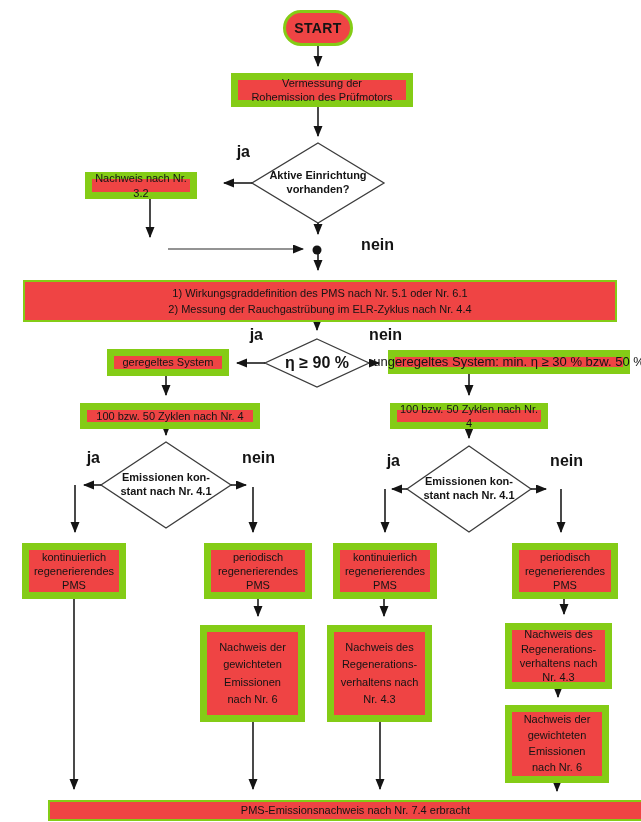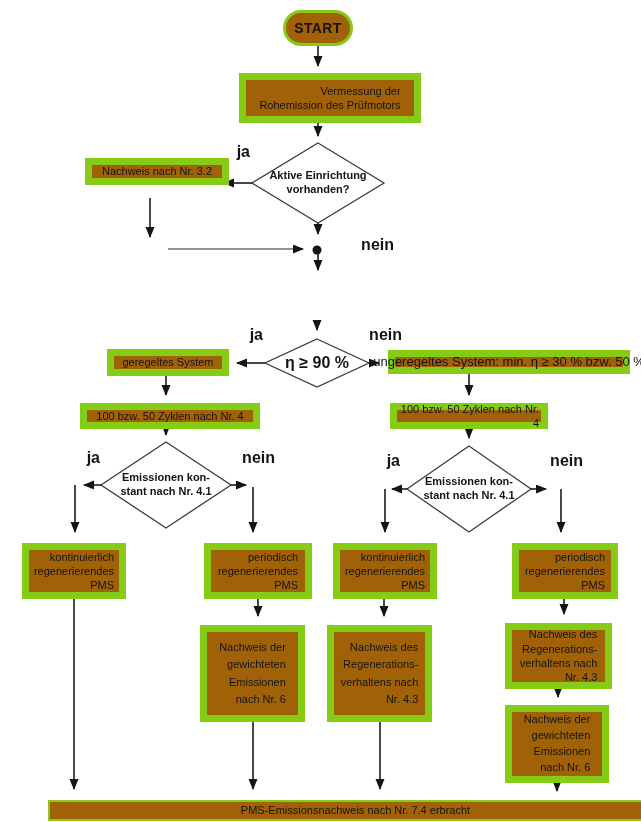--- a/index.html
+++ b/index.html
@@ -3,23 +3,23 @@
 <meta charset="utf-8">
 <style>
   html,body{margin:0;padding:0;background:#fff;}
   .canvas{
     position:relative;width:641px;height:822px;background:#ffffff;
     font-family:"Liberation Sans","DejaVu Sans",sans-serif;color:#141414;
     overflow:hidden;
   }
   .canvas svg{position:absolute;left:0;top:0;}
   .node{
-    position:absolute;box-sizing:border-box;background:#a16207;
+    position:absolute;box-sizing:border-box;background:#ef4444;
     border:7px solid #84cc16;display:flex;align-items:center;justify-content:center;
-    text-align:right;font-size:11px;line-height:1.3;white-space:pre-line;
+    text-align:center;font-size:11px;line-height:1.3;white-space:pre-line;
     padding:1px 2px;
   }
   .node.thick{border-width:2px;}
   .pill{
     border-width:3px;border-radius:18px;font-size:14px;font-weight:bold;
     letter-spacing:.4px;
   }
   .dlabel{
     position:absolute;display:flex;align-items:center;justify-content:center;
     text-align:center;font-size:11px;line-height:1.25;white-space:pre-line;
@@ -82,25 +82,27 @@
       <line x1="380" y1="722" x2="380" y2="789" marker-end="url(#ah)"></line>
       <line x1="564" y1="599" x2="564" y2="614" marker-end="url(#ah)"></line>
       <line x1="558" y1="688" x2="558" y2="697" marker-end="url(#ah)"></line>
       <line x1="557" y1="783" x2="557" y2="791" marker-end="url(#ah)"></line>
     </g>
     <circle cx="317" cy="250" r="4.5" fill="#141414"></circle>
   </svg>
 
   <div class="node pill" style="left:283px;top:10px;width:70px;height:36px;">START</div>
 
-  <div class="node" style="left:239px;top:73px;width:182px;height:50px;">Vermessung der
+  <div class="node" style="left:231px;top:73px;width:182px;height:34px;">Vermessung der
 Rohemission des Prüfmotors</div>
 
-  <div class="node" style="left:85px;top:158px;width:144px;height:27px;">Nachweis nach Nr. 3.2</div>
+  <div class="node" style="left:85px;top:172px;width:112px;height:27px;">Nachweis nach Nr. 3.2</div>
 
+  <div class="node thick" style="left:23px;top:280px;width:594px;height:42px;line-height:1.5;">1) Wirkungsgraddefinition des PMS nach Nr. 5.1 oder Nr. 6.1
+2) Messung der Rauchgastrübung im ELR-Zyklus nach Nr. 4.4</div>
 
   <div class="node" style="left:107px;top:349px;width:122px;height:27px;">geregeltes System</div>
 
   <div class="node small" style="left:388px;top:350px;width:242px;height:24px;white-space:nowrap;">ungeregeltes System: min. η ≥ 30 % bzw. 50 %</div>
 
   <div class="node" style="left:80px;top:403px;width:180px;height:26px;">100 bzw. 50 Zyklen nach Nr. 4</div>
 
   <div class="node" style="left:390px;top:403px;width:158px;height:26px;">100 bzw. 50 Zyklen nach Nr. 4</div>
 
   <div class="node" style="left:22px;top:543px;width:104px;height:56px;">kontinuierlich

